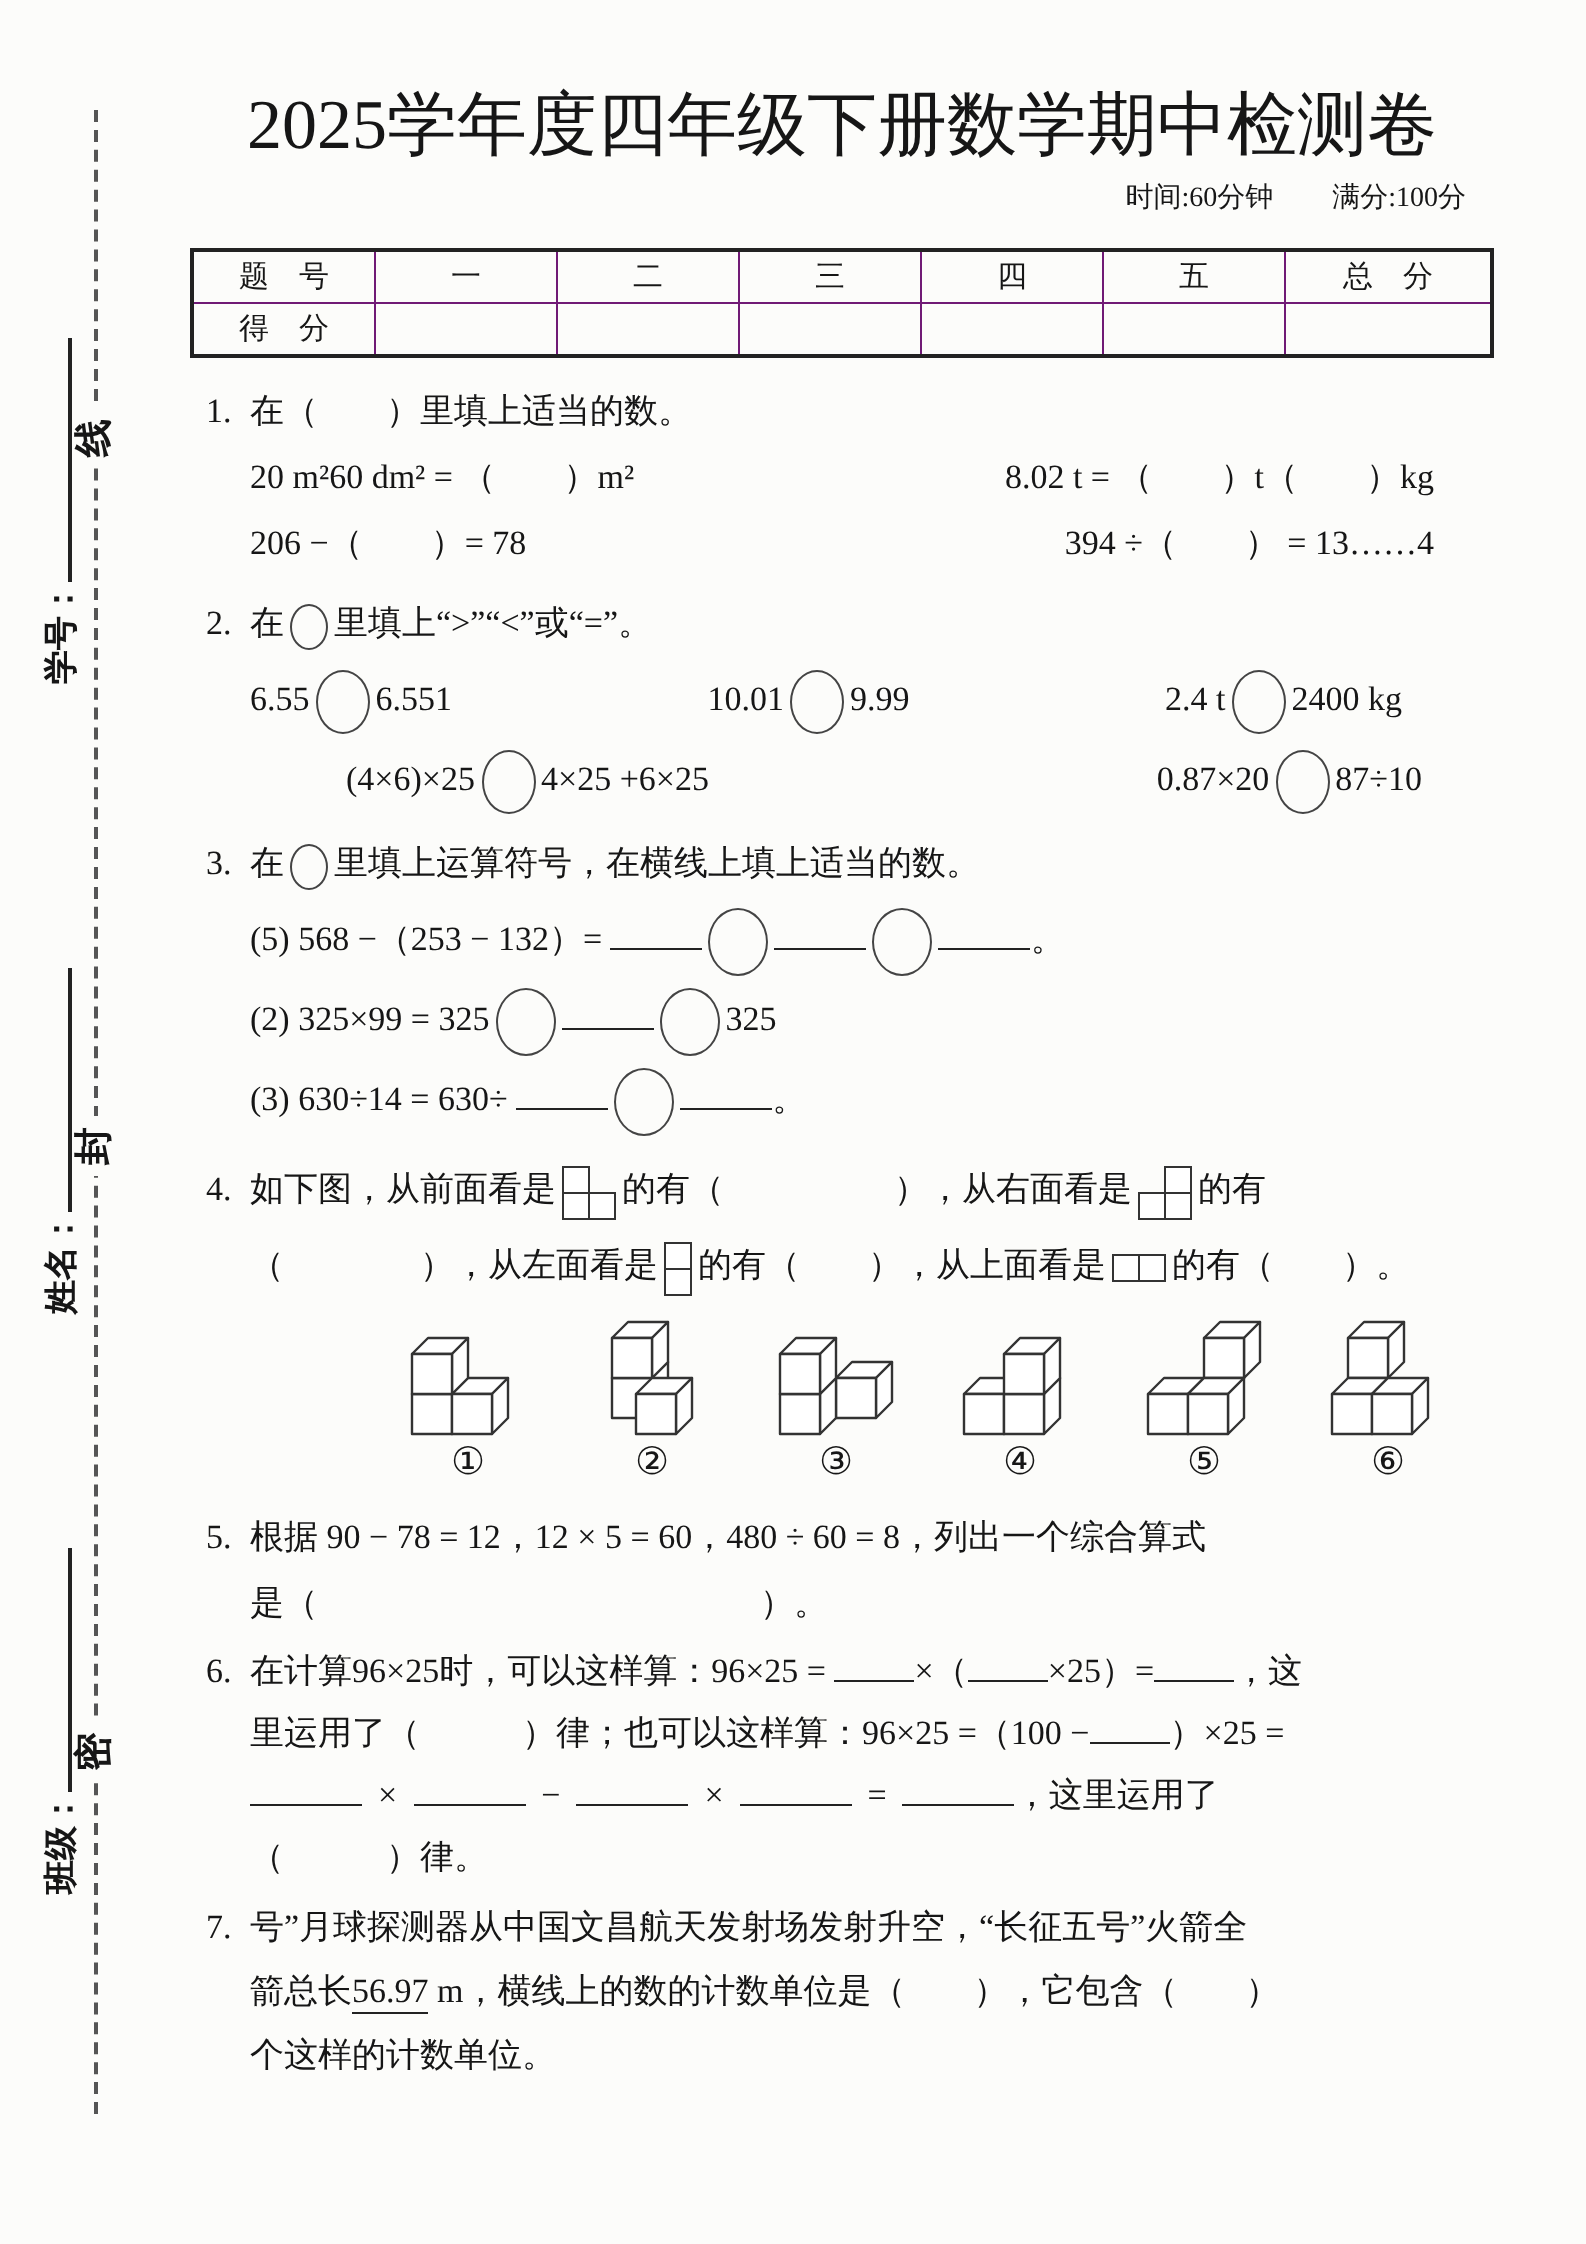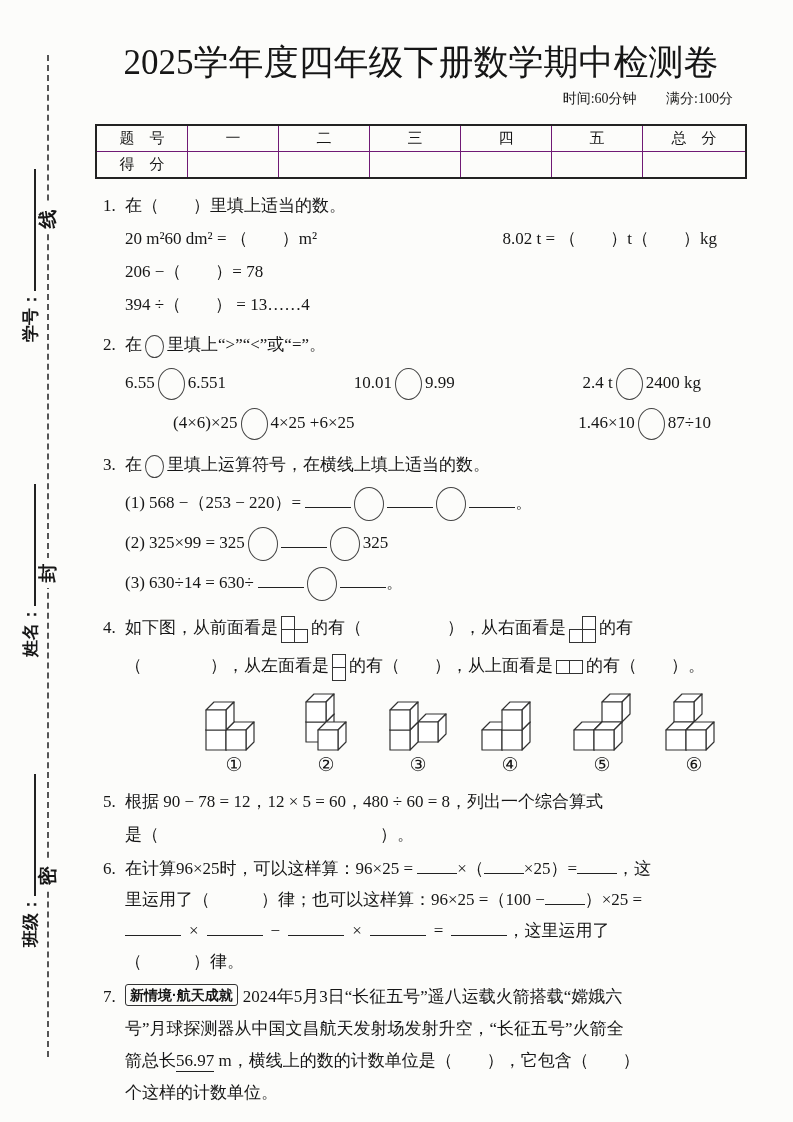--- a/index.html
+++ b/index.html
@@ -118,53 +118,53 @@
 
 
   <div class="q" style="margin-top:10px;">
     <div class="qnum lh33">1.</div>
     <div class="qbody">
       <div class="lh33">在（　　）里填上适当的数。</div>
       <div class="lh33 row2" style="padding-right:30px;">
         <span>20 m²60 dm² = （　　）m²</span>
         <span>8.02 t = （　　）t（　　）kg</span>
       </div>
-      <div class="lh33 row2" style="padding-right:30px;flex-direction:column;">
+      <div class="lh33 row2" style="padding-right:30px;">
         <span>206 −（　　）= 78</span>
         <span>394 ÷（　　） = 13……4</span>
       </div>
     </div>
   </div>
 
   <div class="q" style="margin-top:6px;">
     <div class="qnum lh36">2.</div>
     <div class="qbody">
       <div class="lh36">
         <span>在</span><span class="o o-s"></span><span>里填上“&gt;”“&lt;”或“=”。</span>
       </div>
       <div class="lh44 row2">
         <span><span>6.55</span><span class="o o-m"></span><span>6.551</span></span>
         <span><span>10.01</span><span class="o o-m"></span><span>9.99</span></span>
         <span><span>2.4 t</span><span class="o o-m"></span><span>2400 kg</span></span>
       </div>
       <div class="lh44 row2b">
         <span><span>(4×6)×25</span><span class="o o-m"></span><span>4×25 +6×25</span></span>
-        <span><span>1.46×10</span><span class="o o-m"></span><span>87÷10</span></span>
+        <span><span>0.87×20</span><span class="o o-m"></span><span>87÷10</span></span>
       </div>
     </div>
   </div>
 
   <div class="q" style="margin-top:4px;">
     <div class="qnum lh36">3.</div>
     <div class="qbody">
       <div class="lh36">
         <span>在</span><span class="o o-s"></span><span>里填上运算符号，在横线上填上适当的数。</span>
       </div>
       <div class="lh40">
-        <span>(1) 568 −（253 − 220）=</span>
+        <span>(5) 568 −（253 − 132）=</span>
         <span class="bl w46"></span><span class="o o-l"></span><span class="bl w46"></span><span class="o o-l"></span><span class="bl w46"></span><span>。</span>
       </div>
       <div class="lh40">
         <span>(2) 325×99 = 325</span><span class="o o-l"></span><span class="bl w46"></span><span class="o o-l"></span><span>325</span>
       </div>
       <div class="lh40">
         <span>(3) 630÷14 = 630÷</span>
         <span class="bl w46"></span><span class="o o-l"></span><span class="bl w46"></span><span>。</span>
       </div>
     </div>
@@ -308,23 +308,20 @@
       <div class="lh31">
         <span class="bl w56"></span><span class="op">×</span><span class="bl w56"></span><span class="op">−</span><span class="bl w56"></span><span class="op">×</span><span class="bl w56"></span><span class="op">=</span><span class="bl w56"></span><span>，这里运用了</span>
       </div>
       <div class="lh31">（　　　）律。</div>
     </div>
   </div>
 
   <div class="q" style="margin-top:4px;">
     <div class="qnum lh32">7.</div>
     <div class="qbody">
-      <div class="lh32">
-        <span class="badge">新情境·航天成就</span><span>2024年5月3日“长征五号”遥八运载火箭搭载“嫦娥六</span>
-      </div>
       <div class="lh32">号”月球探测器从中国文昌航天发射场发射升空，“长征五号”火箭全</div>
       <div class="lh32">
         <span>箭总长</span><span class="u">56.97</span><span> m，横线上的数的计数单位是（　　），它包含（　　）</span>
       </div>
       <div class="lh32">个这样的计数单位。</div>
     </div>
   </div>
 
 </div>
 

